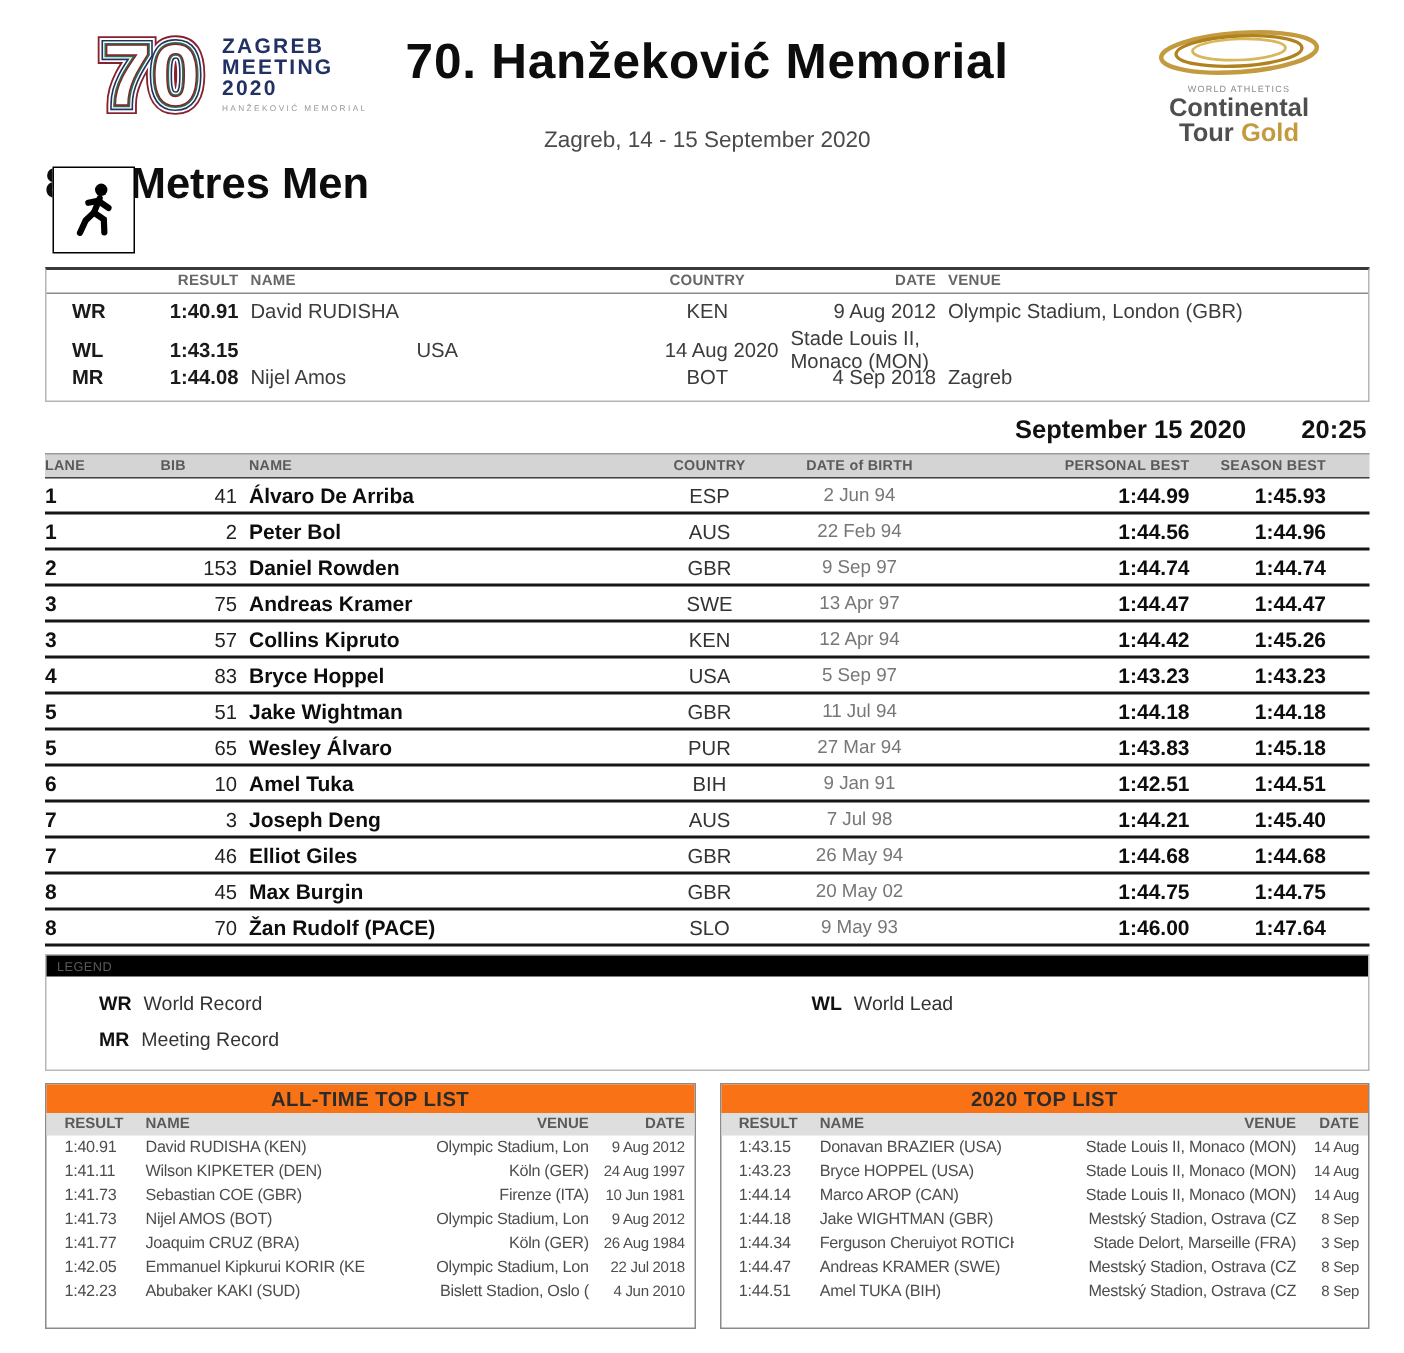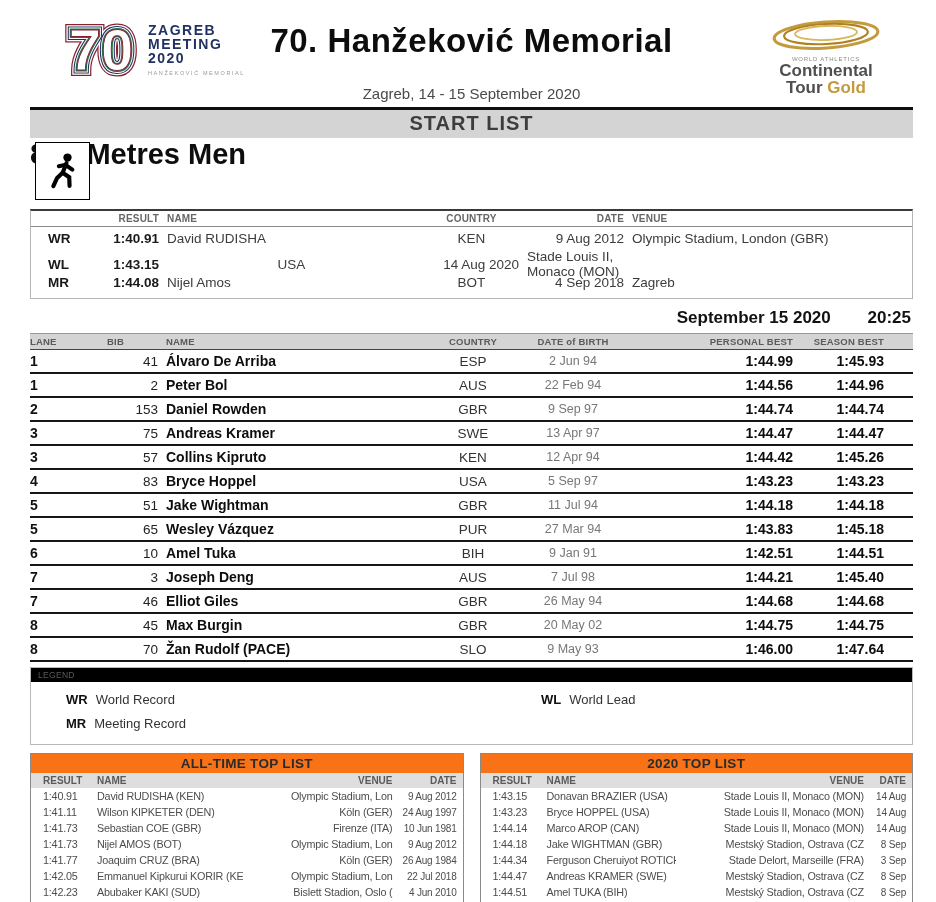--- a/index.html
+++ b/index.html
@@ -133,23 +133,20 @@
           <ellipse cx="58" cy="19" rx="42" ry="10" stroke="#b0821f" stroke-width="2.2" transform="rotate(-3 58 19)"></ellipse>
           <ellipse cx="58" cy="18" rx="31" ry="7" stroke="#d9b65c" stroke-width="1.8" transform="rotate(-2 58 18)"></ellipse>
         </g>
       </svg>
       <div class="tour-org">WORLD ATHLETICS</div>
       <div class="tour-l1">Continental</div>
       <div class="tour-l2"><span>Tour</span> <span class="tour-gold">Gold</span></div>
     </div>
   </div>
 
-  <div class="content">
-    <div class="banner">START LIST</div>
-  </div>
 
   <div class="event-sec content">
     <div class="runner-box">
       <svg width="38" height="46" viewBox="0 0 22 24">
         <circle cx="13.6" cy="4.2" r="2.4" fill="#000"></circle>
         <g stroke="#000" stroke-width="2.4" stroke-linecap="round" fill="none">
           <path d="M13 7.5 L10.8 13"></path>
           <path d="M12.6 8.6 L16.4 11.2"></path>
           <path d="M12.8 8.4 L8.6 9.2"></path>
           <path d="M10.8 13 L14.6 15.6 L14.8 20.6"></path>
@@ -284,21 +281,21 @@
             <div class="sl-name">Jake Wightman</div>
             <div class="sl-country">GBR</div>
             <div class="sl-dob">11 Jul 94</div>
             <div class="sl-pb">1:44.18</div>
             <div class="sl-sb">1:44.18</div>
           </div>
 
           <div class="sl-grid sl-row">
             <div class="sl-lane">5</div>
             <div class="sl-bib">65</div>
-            <div class="sl-name">Wesley Vázquez</div>
+            <div class="sl-name">Wesley Álvaro</div>
             <div class="sl-country">PUR</div>
             <div class="sl-dob">27 Mar 94</div>
             <div class="sl-pb">1:43.83</div>
             <div class="sl-sb">1:45.18</div>
           </div>
 
           <div class="sl-grid sl-row">
             <div class="sl-lane">6</div>
             <div class="sl-bib">10</div>
             <div class="sl-name">Amel Tuka</div>

